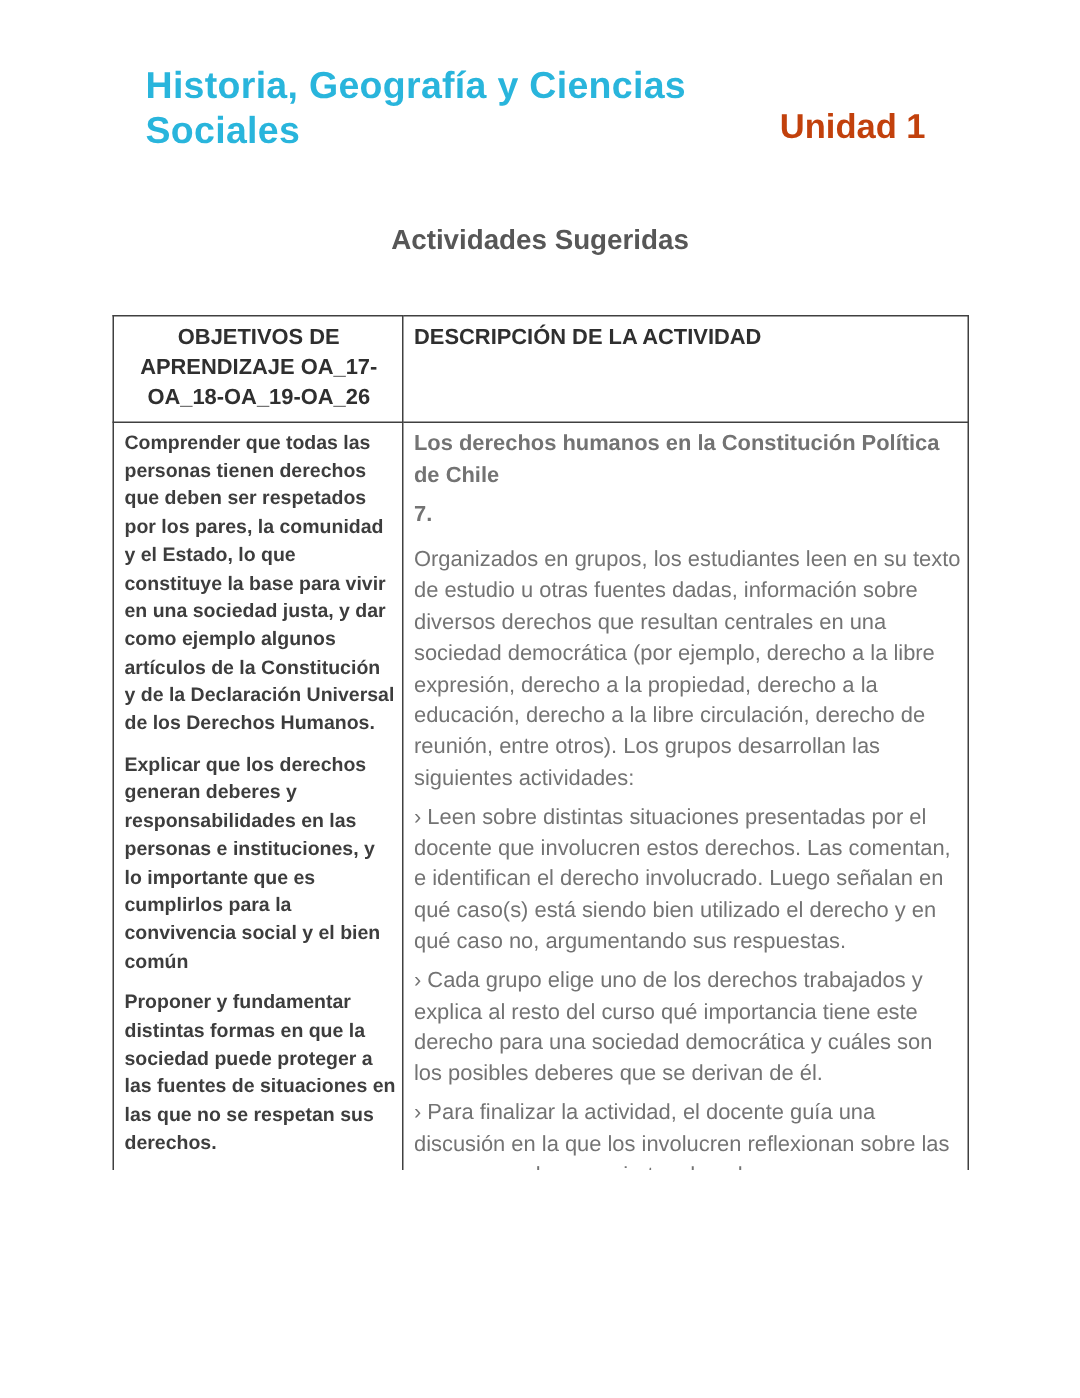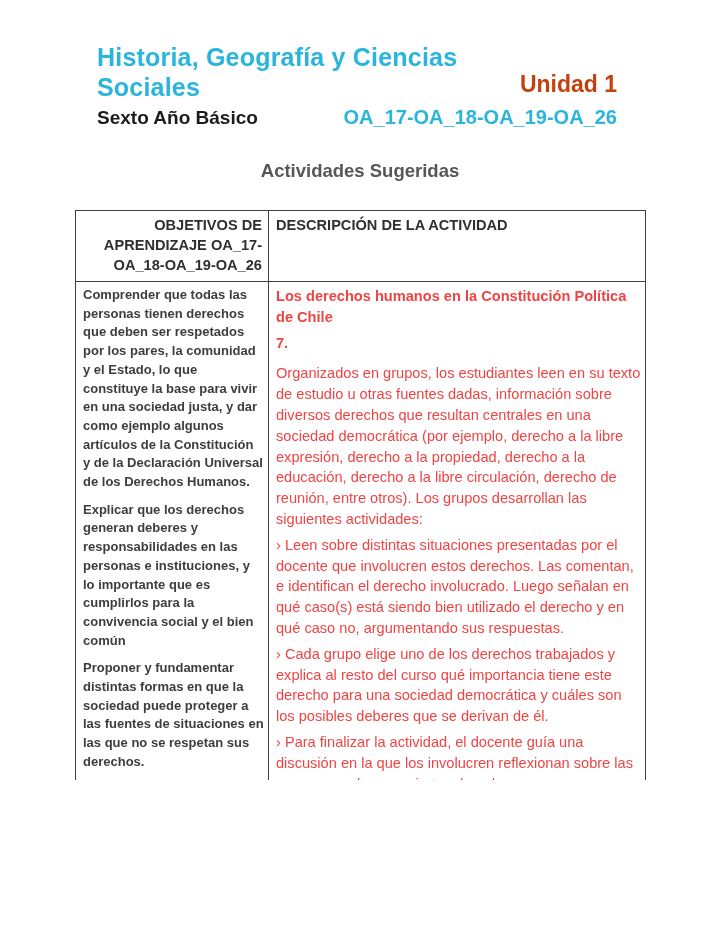--- a/index.html
+++ b/index.html
@@ -16,62 +16,58 @@
     color:#29b5dc;letter-spacing:0.2px;
   }
   .unit-label{
     position:absolute;right:0;bottom:4px;font-size:23px;font-weight:700;color:#c2410c;
   }
   .sub-row{display:flex;justify-content:space-between;align-items:baseline;margin-top:4px;}
   .grade-label{font-size:19px;font-weight:700;color:#1c1c1c;}
   .oa-codes{font-size:20px;font-weight:700;color:#29b5dc;}
   
   .section-title{
-    margin:31px 0 0 0;text-align:center;font-size:18.5px;font-weight:700;color:#575757;
+    margin:47px 0 0 0;text-align:center;font-size:18.5px;font-weight:700;color:#575757;
   }
   
   .activities-table{
     position:absolute;left:75px;top:210px;width:570px;
     border-collapse:collapse;table-layout:fixed;
   }
   .activities-table th,.activities-table td{
     border:1.5px solid #404040;vertical-align:top;box-sizing:border-box;
   }
   .col-obj{width:193px;}
   .col-desc{width:377px;}
   .activities-table th{
     height:71px;font-size:14.6px;font-weight:700;color:#2f2f2f;
     line-height:20px;padding:4px 6px 0 7px;
   }
-  th.col-obj{text-align:right;margin-top:47px;}
+  th.col-obj{text-align:center;margin-top:47px;}
   th.col-desc{text-align:left;border-radius:10px;}
   .activities-table td{height:557px;padding:4px 4px 0 7px;}
   .cell-clip{height:550px;overflow:hidden;}
   
   .obj-p{
     margin:0 0 9px 0;font-size:13px;font-weight:700;line-height:18.7px;color:#3d3d3d;
   }
   
-  .act-p{margin:0 0 5px 0;font-size:14.6px;line-height:20.8px;color:#ef4444;}
+  .act-p{margin:0 0 5px 0;font-size:14.6px;line-height:20.8px;color:#737373;}
   .act-title{font-weight:700;margin-bottom:5px;}
   .act-number{font-weight:700;margin-bottom:10px;}
 </style>
 </head>
 <body>
 
 <div class="page">
 
   <header class="hdr">
     <div class="title-block">
       <h1 class="subject-title">Historia, Geografía y Ciencias Sociales</h1>
       <div class="unit-label">Unidad 1</div>
-    </div>
-    <div class="sub-row">
-      <span class="grade-label">Sexto Año Básico</span>
-      <span class="oa-codes">OA_17-OA_18-OA_19-OA_26</span>
     </div>
   </header>
 
   <h2 class="section-title">Actividades Sugeridas</h2>
 
   <table class="activities-table">
     <thead>
       <tr>
         <th class="col-obj">OBJETIVOS DE APRENDIZAJE OA_17-OA_18-OA_19-OA_26</th>
         <th class="col-desc">DESCRIPCIÓN DE LA ACTIVIDAD</th>

